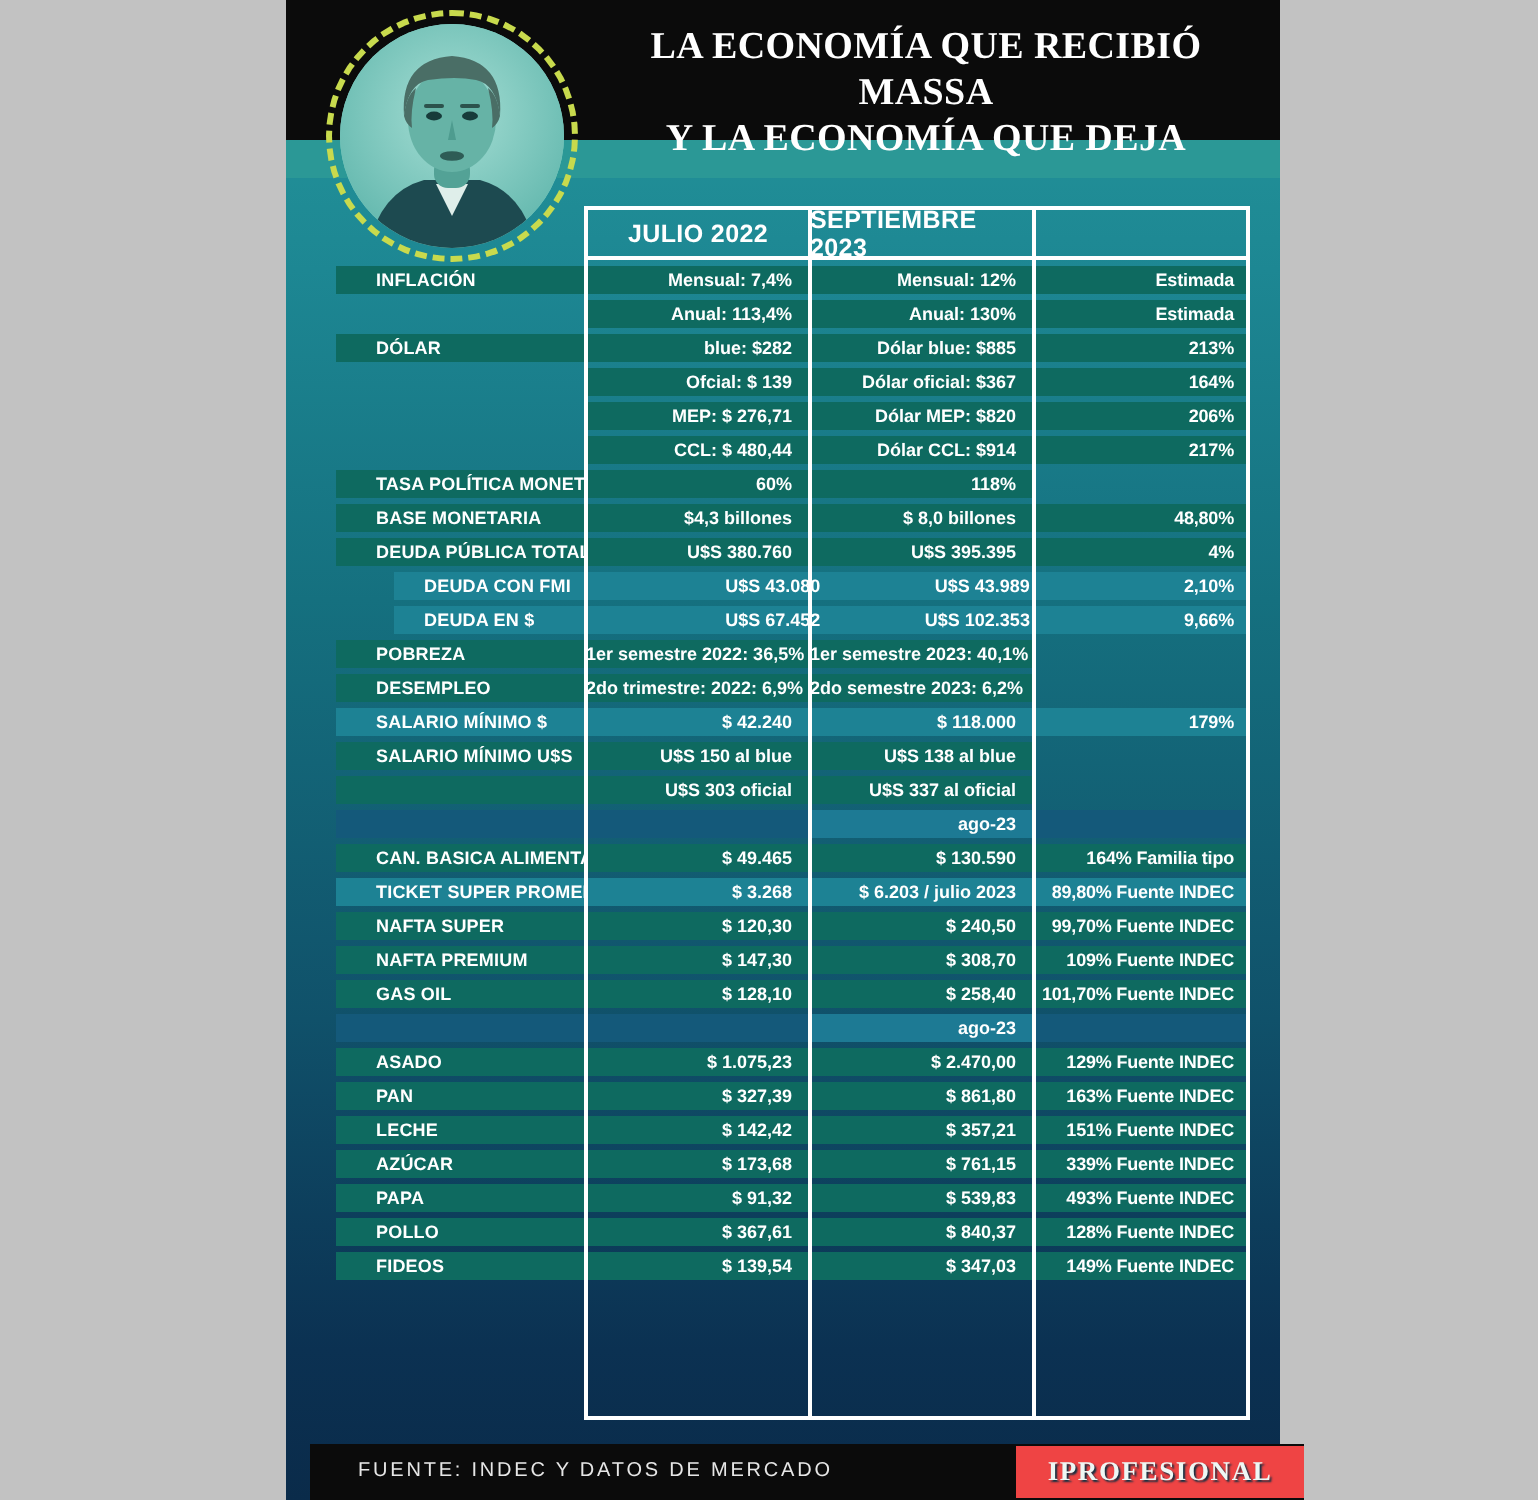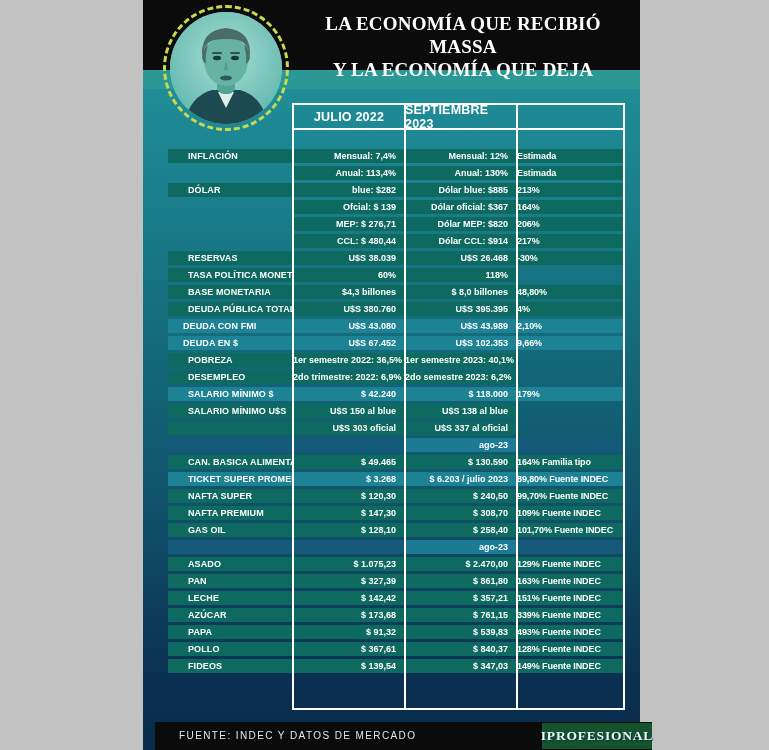--- a/index.html
+++ b/index.html
@@ -10,45 +10,45 @@
   .header-black{position:absolute;left:0;top:0;width:100%;height:70px;background:#0b0b0b;}
   .teal-strip{position:absolute;left:0;top:70px;width:100%;height:19px;background:#2b9896;}
   .title{position:absolute;left:150px;top:12px;width:340px;text-align:center;color:#ffffff;
          font-weight:bold;font-size:19px;line-height:1.22;letter-spacing:0.2px;font-family:Liberation Serif, serif;}
   
   .photo-ring{position:absolute;left:20px;top:5px;width:112px;height:112px;border:3px dashed #c8da4d;
               border-radius:50%;padding:4px;box-sizing:content-box;}
   .photo{width:112px;height:112px;border-radius:50%;overflow:hidden;background:#7ecfc4;}
   
   .table{position:absolute;left:25px;top:103px;width:457px;height:608px;}
-  .thead{display:flex;margin-left:125px;height:27px;margin-bottom:19px;}
+  .thead{display:flex;margin-left:125px;height:27px;margin-bottom:3px;}
   .th{box-sizing:border-box;border-top:2px solid #fff;border-bottom:2px solid #fff;
       display:flex;align-items:center;justify-content:center;color:#fff;font-weight:bold;font-size:12.5px;letter-spacing:0.2px;}
   .th1,.th2{width:112px;}
   .th3{width:108px;}
   .tbody{display:flex;flex-direction:column;gap:3px;}
   .row{display:flex;}
   .cell{height:14px;line-height:14px;font-weight:bold;color:#ffffff;white-space:nowrap;box-sizing:border-box;overflow:hidden;}
   .c1{width:125px;text-align:left;padding-left:20px;font-size:9px;letter-spacing:0.1px;}
-  .c1.indent{padding-left:15px;}
+  .c1.indent{padding-left:15px;margin-left:29px;}
   .c2,.c3{width:112px;text-align:right;padding-right:9px;font-size:9px;}
-  .c4{width:108px;padding-right:8px;font-size:9px;letter-spacing:-0.1px;}
+  .c4{width:108px;text-align:right;padding-right:8px;font-size:9px;letter-spacing:-0.1px;}
   .norm{background:#0e6a60;}
   .hl{background:#1d8294;}
   .band{background:#14597a;}
   .band-light{background:#1d7a94;}
   .empty{background:transparent;}
   .vline{position:absolute;top:0;width:2px;height:607px;background:#ffffff;}
   .v1{left:124px;} .v2{left:236px;} .v3{left:348px;} .v4{left:455px;}
   .hline{position:absolute;left:124px;top:605px;width:333px;height:2px;background:#ffffff;}
   
   .footer{position:absolute;left:0;bottom:0;width:100%;height:28px;background:#0b0b0b;margin-left:12px;}
   .source{position:absolute;left:24px;top:0;height:28px;line-height:28px;color:#e6e6e6;
           font-size:10px;letter-spacing:1.4px;font-weight:normal;}
-  .brand-box{position:absolute;right:0;top:1px;width:110px;height:26px;background:#14532d;
+  .brand-box{position:absolute;right:0;top:1px;width:144px;height:26px;background:#ef4444;
              display:flex;align-items:center;justify-content:center;}
   .brand{font-family:"Liberation Serif",serif;font-size:13.5px;color:#eef7f4;letter-spacing:0.8px;
          text-shadow:1px 1px 1px #0d3042;font-weight:bold;}
 </style>
 </head>
 <body>
 
 <div class="stage">
   <div class="card">
 
@@ -131,26 +131,20 @@
             <div class="cell c3 norm">Dólar MEP: $820</div>
             <div class="cell c4 norm">206%</div>
           </div>
           <div class="row">
             <div class="cell c1 empty"></div>
             <div class="cell c2 norm">CCL: $ 480,44</div>
             <div class="cell c3 norm">Dólar CCL: $914</div>
             <div class="cell c4 norm">217%</div>
           </div>
           <div class="row">
-            <div class="cell c1 norm">RESERVAS</div>
-            <div class="cell c2 norm">U$S 38.039</div>
-            <div class="cell c3 norm">U$S 26.468</div>
-            <div class="cell c4 norm">-30%</div>
-          </div>
-          <div class="row">
             <div class="cell c1 norm">TASA POLÍTICA MONETARIA</div>
             <div class="cell c2 norm">60%</div>
             <div class="cell c3 norm">118%</div>
             <div class="cell c4 empty"></div>
           </div>
           <div class="row">
             <div class="cell c1 norm">BASE MONETARIA</div>
             <div class="cell c2 norm">$4,3 billones</div>
             <div class="cell c3 norm">$ 8,0 billones</div>
             <div class="cell c4 norm">48,80%</div>

